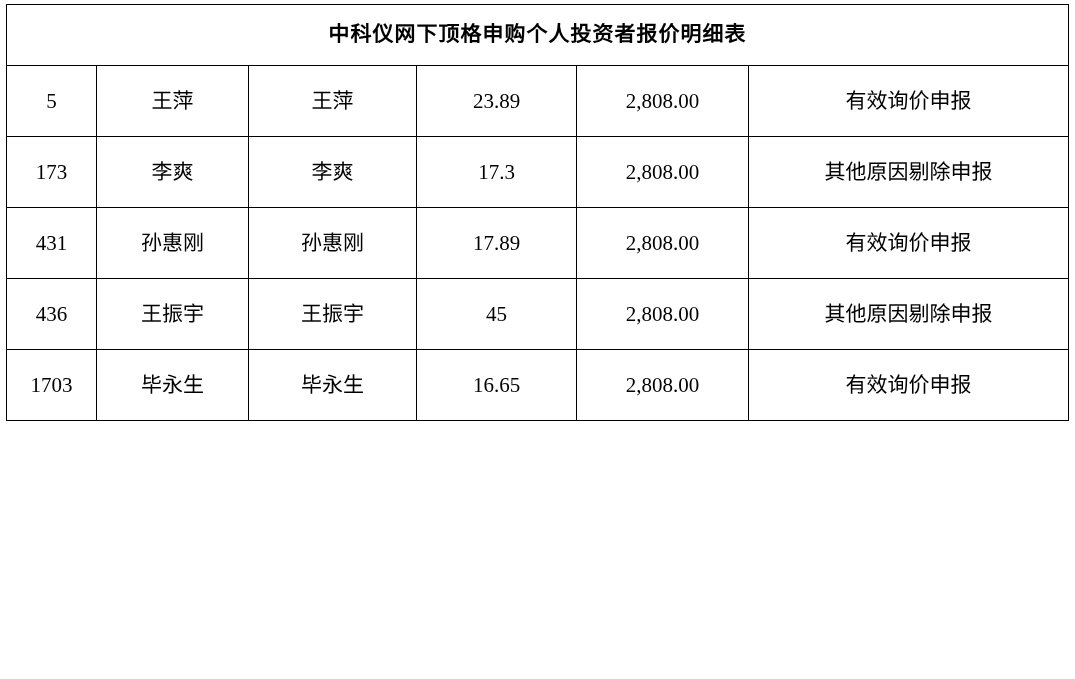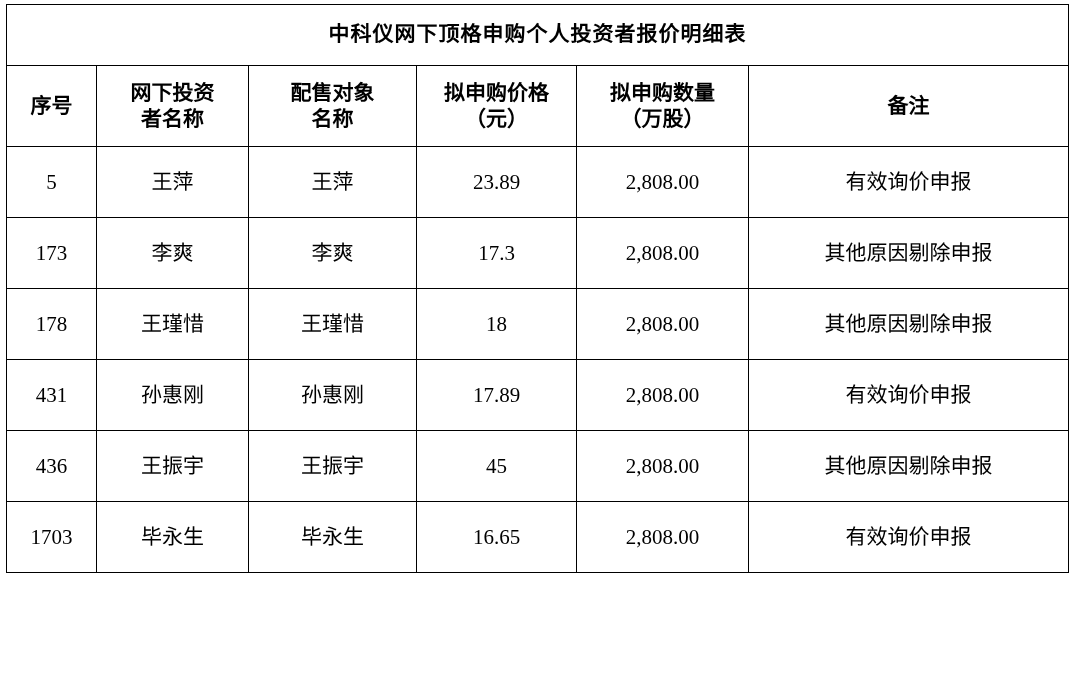--- a/index.html
+++ b/index.html
@@ -73,66 +73,34 @@
       <col class="col-name">
       <col class="col-obj">
       <col class="col-price">
       <col class="col-qty">
       <col class="col-note">
     </colgroup>
     <tbody>
       <tr>
         <td class="title-cell" colspan="6">中科仪网下顶格申购个人投资者报价明细表</td>
       </tr>
-      <tr>
-        <td class="header-cell">
-          <span class="line">序号</span>
-        </td>
-        <td class="header-cell">
-          <span class="line">网下投资</span>
-          <span class="line">者名称</span>
-        </td>
-        <td class="header-cell">
-          <span class="line">配售对象</span>
-          <span class="line">名称</span>
-        </td>
-        <td class="header-cell">
-          <span class="line">拟申购价格</span>
-          <span class="line">（元）</span>
-        </td>
-        <td class="header-cell">
-          <span class="line">拟申购数量</span>
-          <span class="line">（万股）</span>
-        </td>
-        <td class="header-cell">
-          <span class="line">备注</span>
-        </td>
-      </tr>
 
       <tr>
         <td class="body-cell">5</td>
         <td class="body-cell">王萍</td>
         <td class="body-cell">王萍</td>
         <td class="body-cell">23.89</td>
         <td class="body-cell">2,808.00</td>
         <td class="body-cell">有效询价申报</td>
       </tr>
       <tr>
         <td class="body-cell">173</td>
         <td class="body-cell">李爽</td>
         <td class="body-cell">李爽</td>
         <td class="body-cell">17.3</td>
-        <td class="body-cell">2,808.00</td>
-        <td class="body-cell">其他原因剔除申报</td>
-      </tr>
-      <tr>
-        <td class="body-cell">178</td>
-        <td class="body-cell">王瑾惜</td>
-        <td class="body-cell">王瑾惜</td>
-        <td class="body-cell">18</td>
         <td class="body-cell">2,808.00</td>
         <td class="body-cell">其他原因剔除申报</td>
       </tr>
       <tr>
         <td class="body-cell">431</td>
         <td class="body-cell">孙惠刚</td>
         <td class="body-cell">孙惠刚</td>
         <td class="body-cell">17.89</td>
         <td class="body-cell">2,808.00</td>
         <td class="body-cell">有效询价申报</td>

